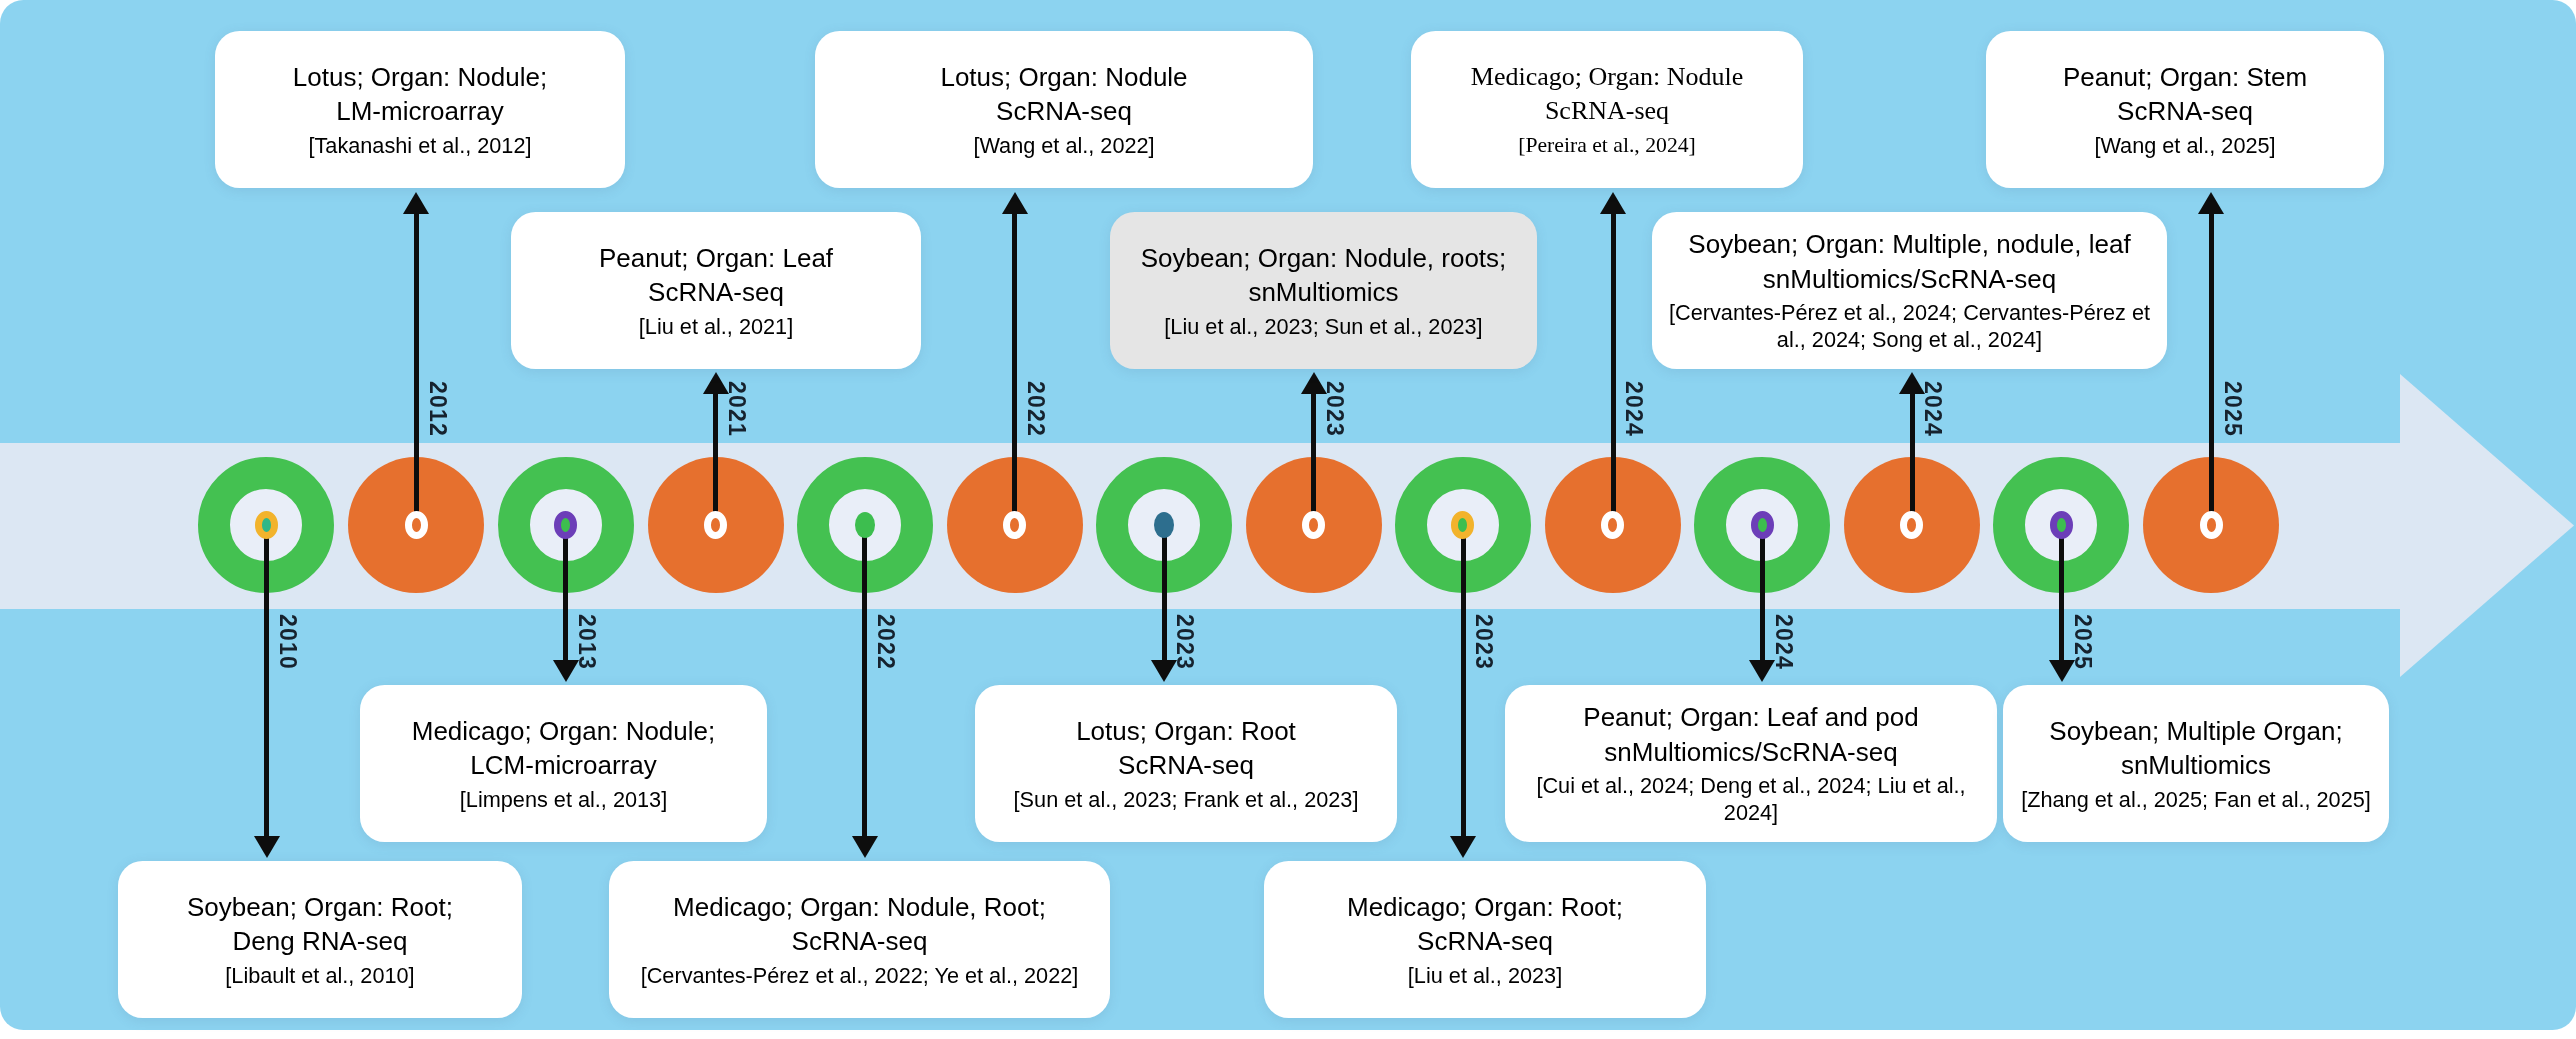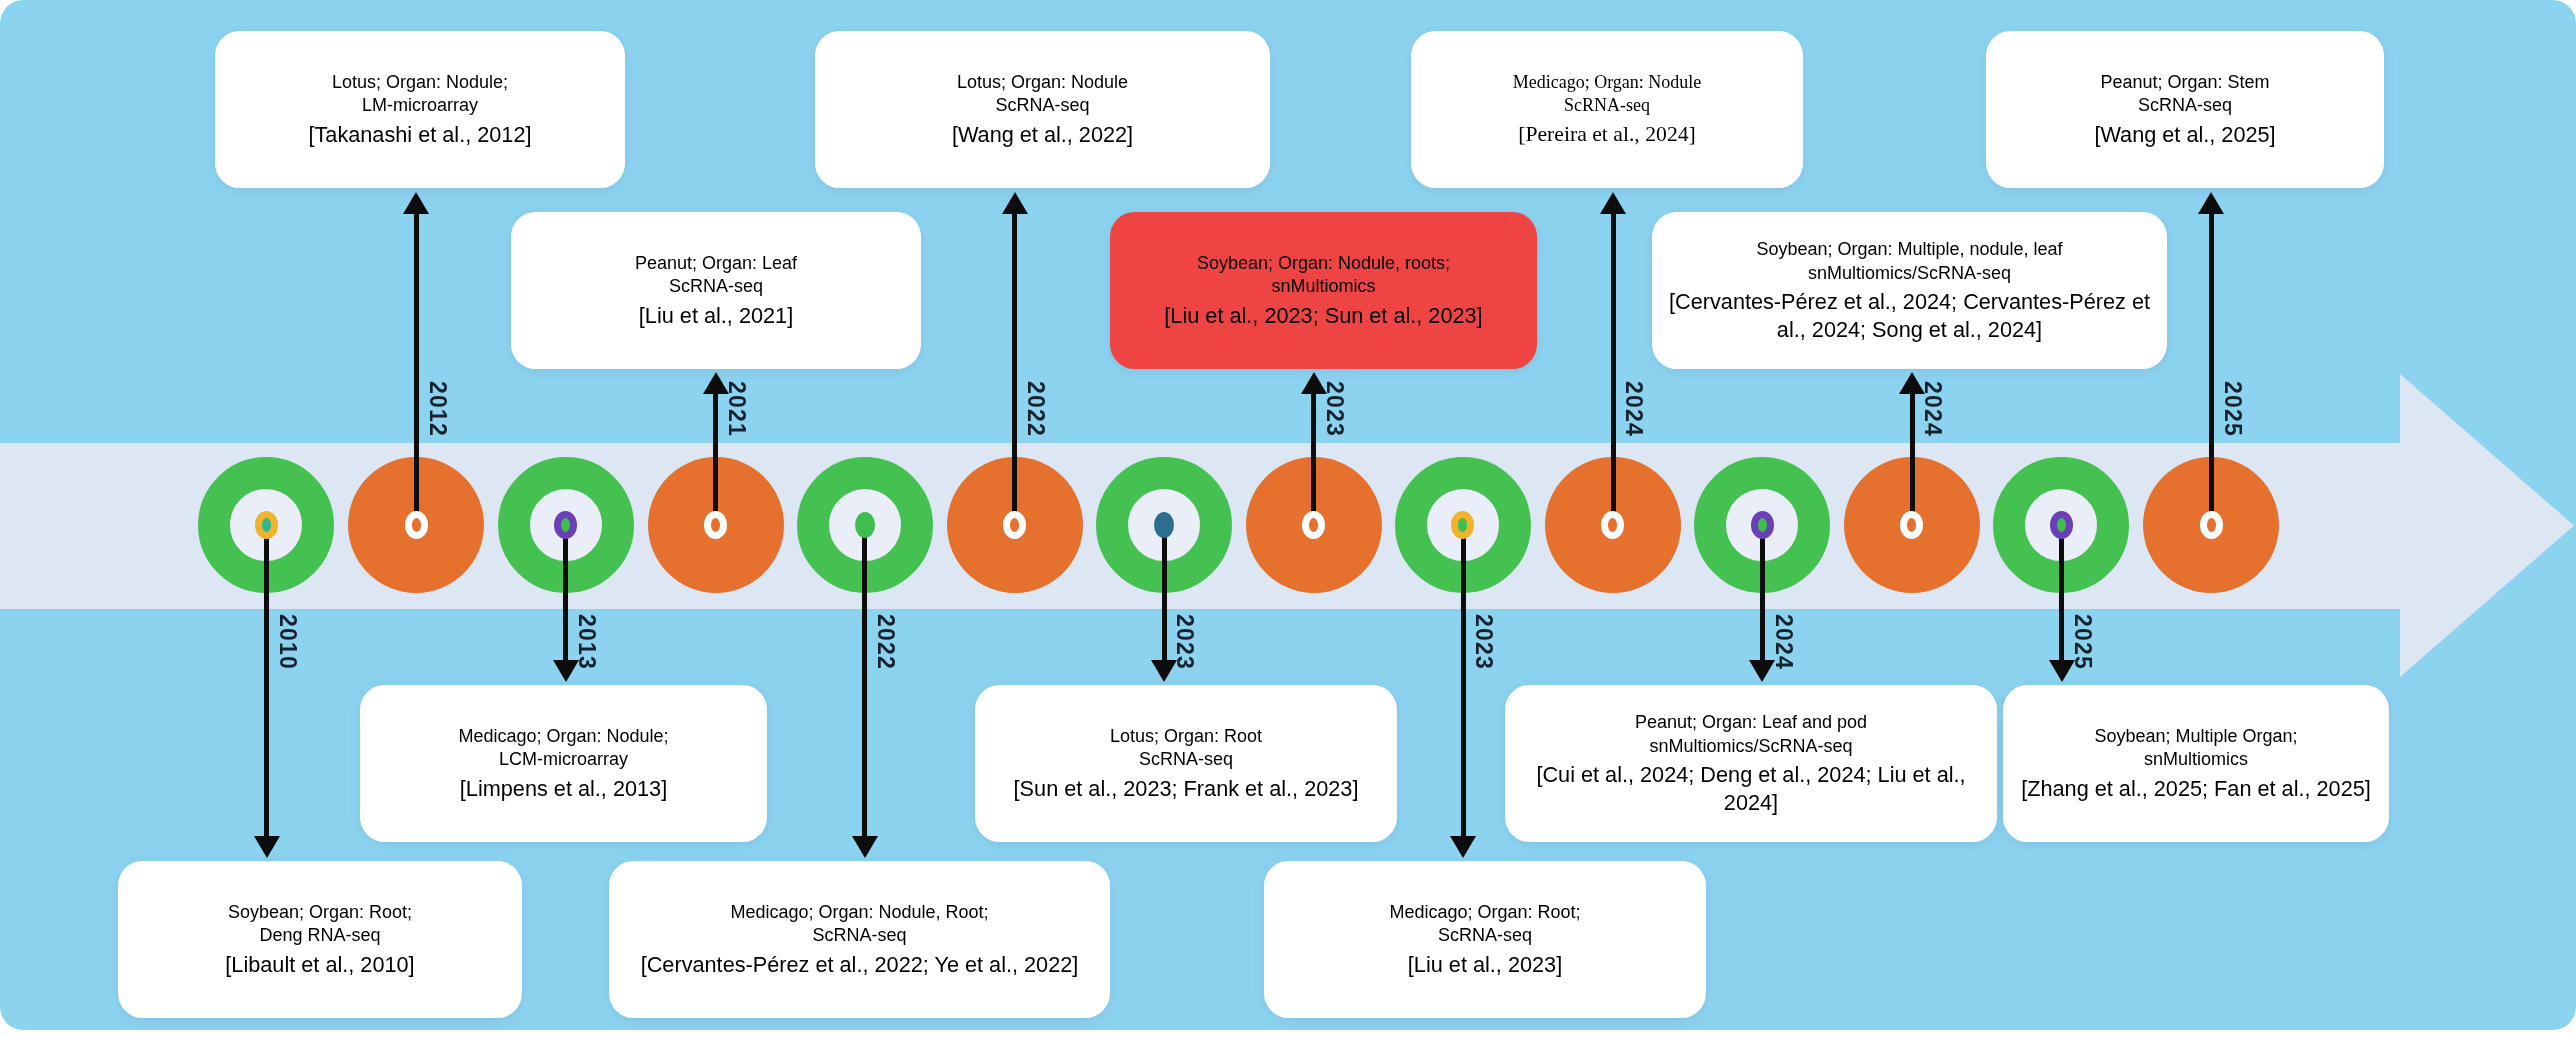--- a/index.html
+++ b/index.html
@@ -20,21 +20,21 @@
   .year{
     position:absolute;writing-mode:vertical-rl;text-orientation:mixed;
     font-size:23px;font-weight:bold;color:#16222e;letter-spacing:1.2px;line-height:1;
   }
   .box{
     position:absolute;background:#ffffff;border-radius:24.6px;box-sizing:border-box;
     display:flex;flex-direction:column;justify-content:center;align-items:center;
     text-align:center;padding:15px 16.4px;min-height:157px;
     box-shadow:0 2.9px 11.7px rgba(70,100,140,.13);
   }
-  .box .l1,.box .l2{font-size:18px;color:#000;line-height:1.32;}
+  .box .l1,.box .l2{font-size:26px;color:#000;line-height:1.32;}
   .box .cite{font-size:21.7px;color:#000;line-height:1.26;margin-top:2.9px;}
 </style>
 </head>
 <body>
 
 <div id="canvas">
   <div class="sky" style="background: rgb(140, 211, 240);"></div>
   <div class="band" style="background: rgb(220, 231, 243);"></div>
   <div class="chev" style="background: rgb(220, 231, 243);"></div>
   <div id="events">
@@ -86,41 +86,41 @@
       <div class="box" style="width: 501px; left: 609px; background: rgb(255, 255, 255); top: 861px; align-items: center;">
         <div class="l1">Medicago; Organ: Nodule, Root;</div>
         <div class="l2">ScRNA-seq</div>
         <div class="cite">[Cervantes-Pérez et al., 2022; Ye et al., 2022]</div>
       </div>
       <div class="circle" style="left: 947px; top: 457px; background: rgb(230, 112, 46);"></div>
       <div class="vline" style="left: 1012px; top: 212px; height: 313px;"></div>
       <div class="arrow up" style="left: 1002px; top: 192px;"></div>
       <div class="dot" style="width: 23.4px; height: 28px; left: 1003px; top: 511px; border: 7.6px solid rgb(255, 255, 255); background: rgb(230, 112, 46);"></div>
       <div class="year" style="left: 1024px; color: rgb(22, 34, 46); bottom: 602px;">2022</div>
-      <div class="box" style="width: 455px; left: 815px; background: rgb(255, 255, 255); bottom: 851px; text-align: right;">
+      <div class="box" style="width: 498px; left: 815px; background: rgb(255, 255, 255); bottom: 851px; text-align: right;">
         <div class="l1">Lotus; Organ: Nodule</div>
         <div class="l2">ScRNA-seq</div>
         <div class="cite">[Wang et al., 2022]</div>
       </div>
       <div class="circle" style="left: 1096px; top: 457px; border: 32px solid rgb(68, 193, 81); background: rgb(233, 238, 248);"></div>
       <div class="vline" style="left: 1162px; top: 525px; height: 136px;"></div>
       <div class="arrow down" style="left: 1151px; top: 660px;"></div>
       <div class="dot" style="width: 20px; height: 26px; left: 1154px; top: 512px; background: rgb(45, 110, 142);"></div>
       <div class="year" style="left: 1173px; color: rgb(22, 34, 46); top: 614px;">2023</div>
       <div class="box" style="width: 422px; left: 975px; background: rgb(255, 255, 255); top: 685px;">
         <div class="l1">Lotus; Organ: Root</div>
         <div class="l2">ScRNA-seq</div>
         <div class="cite">[Sun et al., 2023; Frank et al., 2023]</div>
       </div>
       <div class="circle" style="left: 1246px; top: 457px; background: rgb(230, 112, 46);"></div>
       <div class="vline" style="left: 1311px; top: 392px; height: 133px;"></div>
       <div class="arrow up" style="left: 1301px; top: 372px;"></div>
       <div class="dot" style="width: 23.4px; height: 28px; left: 1302px; top: 511px; border: 7.6px solid rgb(255, 255, 255); background: rgb(230, 112, 46);"></div>
       <div class="year" style="left: 1323px; color: rgb(22, 34, 46); bottom: 602px;">2023</div>
-      <div class="box" style="width: 427px; left: 1110px; background: #ef4444; bottom: 670px;">
+      <div class="box" style="width: 427px; left: 1110px; background: #e5e5e5; bottom: 670px;">
         <div class="l1">Soybean; Organ: Nodule, roots;</div>
         <div class="l2">snMultiomics</div>
         <div class="cite">[Liu et al., 2023; Sun et al., 2023]</div>
       </div>
       <div class="circle" style="left: 1395px; top: 457px; border: 32px solid rgb(68, 193, 81); background: rgb(233, 238, 248);"></div>
       <div class="vline" style="left: 1461px; top: 525px; height: 312px;"></div>
       <div class="arrow down" style="left: 1450px; top: 836px;"></div>
       <div class="dot" style="width: 23.4px; height: 28px; left: 1451px; top: 511px; border: 7.6px solid rgb(242, 179, 44); background: rgb(61, 190, 79);"></div>
       <div class="year" style="left: 1472px; color: rgb(22, 34, 46); top: 614px;">2023</div>
       <div class="box" style="width: 442px; left: 1264px; background: rgb(255, 255, 255); top: 861px;">

